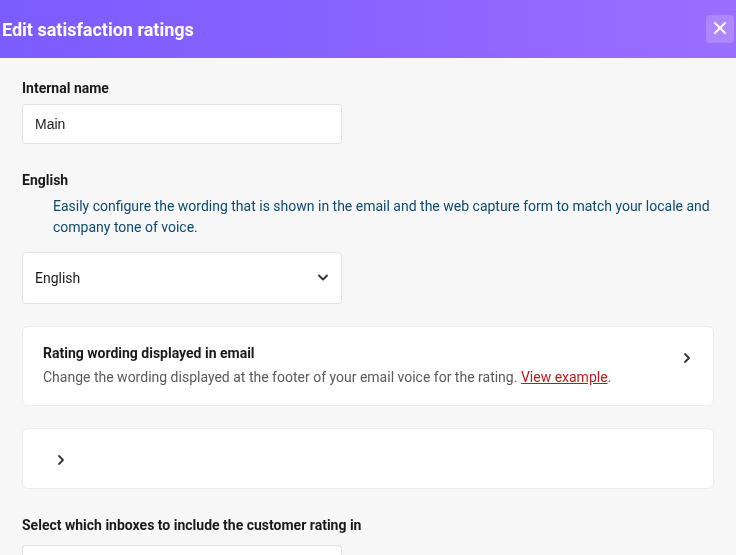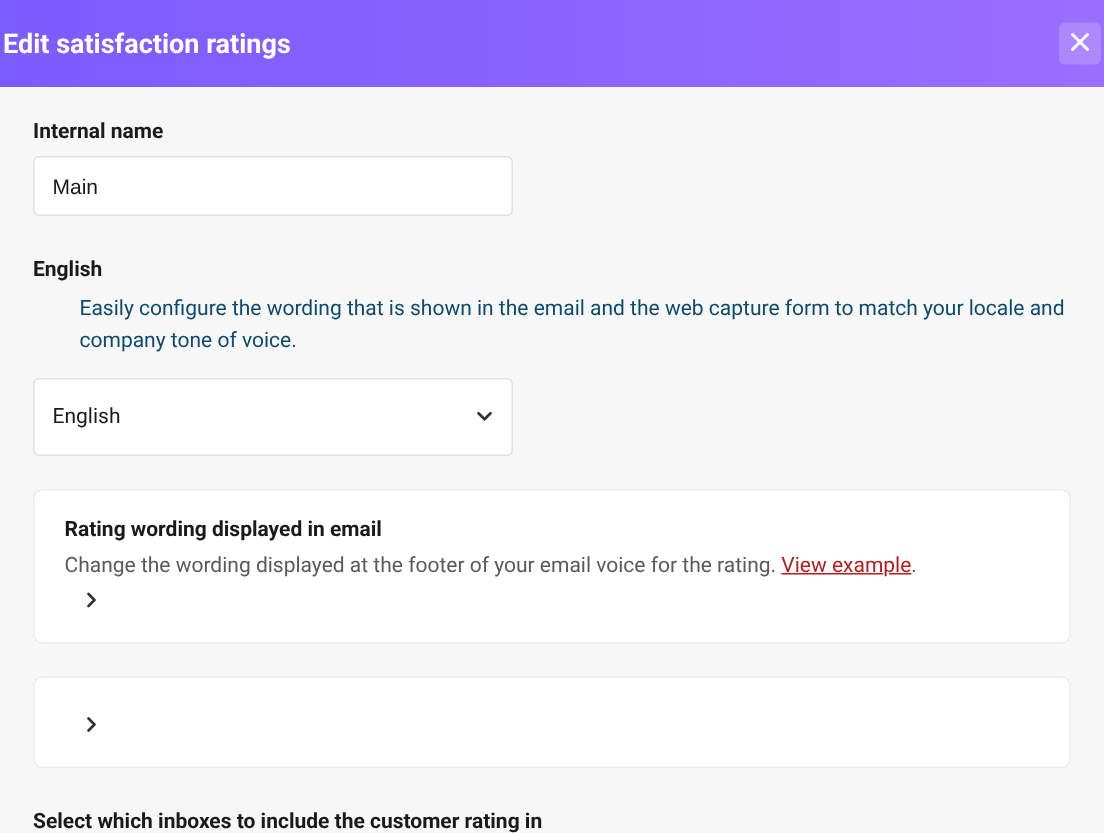--- a/index.html
+++ b/index.html
@@ -84,21 +84,20 @@
   .card {
     background: #fff;
     border: 1px solid #ececee;
     border-radius: 6px;
     padding: 18px 20px;
     display: flex;
     align-items: flex-start;
     justify-content: space-between;
     margin-top: 22px;
     cursor: pointer;
-    flex-direction: column;
   }
   .card-left { flex: 1; }
   .card-title {
     font-size: 14px;
     font-weight: 700;
     margin-bottom: 6px;
   }
   .card-desc {
     font-size: 14px;
     color: #5a5a5a;

